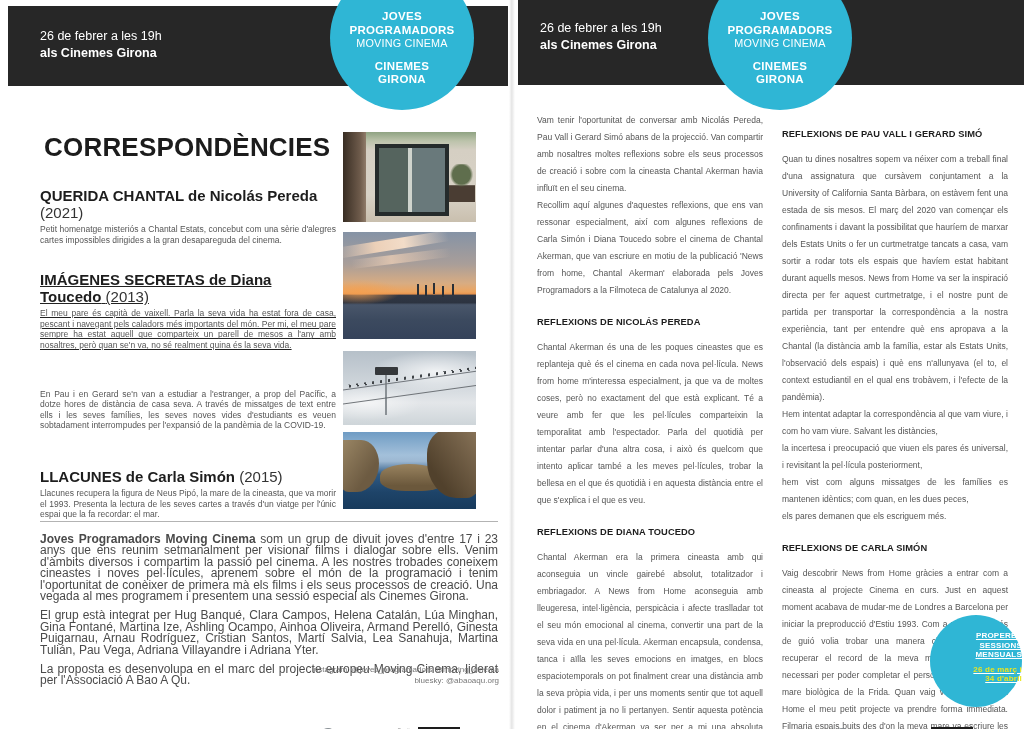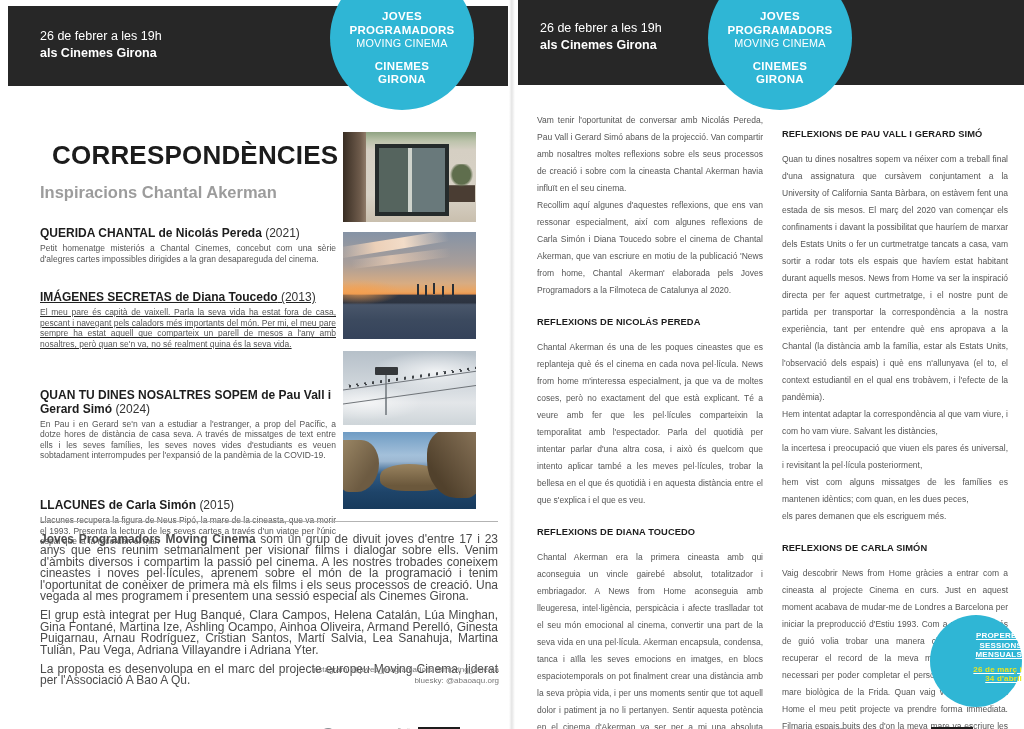--- a/index.html
+++ b/index.html
@@ -25,27 +25,27 @@
          top:-34px;text-align:center;color:#fff;}
   .page-left .badge{left:322px;}
   .page-right .badge{left:190px;}
   .badge-inner{padding-top:44px;font-weight:bold;font-size:11.5px;line-height:13.5px;letter-spacing:.3px;}
   .badge .bold-lines{white-space:pre-line;}
   .badge .regular{font-weight:normal;font-size:10.8px;letter-spacing:.2px;}
   .badge .cinemes{margin-top:9px;white-space:pre-line;}
 
   
   .text-col{position:absolute;left:32px;top:128px;width:296px;}
-  h1{font-size:26px;margin:12px;color:#1c1c1c;letter-spacing:.2px;font-weight:bold;}
+  h1{font-size:26px;margin:4px;color:#1c1c1c;letter-spacing:.2px;font-weight:bold;}
   h2{font-size:16.5px;margin:7px 0 0;color:#9c9c9c;font-weight:bold;}
   .films{margin-top:24px;}
   .film{margin-bottom:26px;}
   .film.g2{margin-bottom:38px;text-decoration:underline;}
   .film.g3{margin-bottom:37px;}
-  .film h3{font-size:12px;margin:0 0 3px;color:#1d1d1d;}
+  .film h3{font-size:15px;margin:0 0 3px;color:#1d1d1d;}
   .film .fy{font-weight:normal;color:#333;}
   .film p{margin:0;font-size:8.5px;line-height:10.6px;color:#555;text-align:justify;}
 
   
   .img-col{position:absolute;left:335px;top:132px;width:133px;}
   .still{position:relative;width:133px;overflow:hidden;margin-bottom:10px;}
   .still,.still *{box-sizing:border-box;}
   .s1{height:90px;background:linear-gradient(180deg,#8fa382 0%,#bcc3ab 10%,#d5cfc3 20%,#d8d2c6 70%,#c9bfae 100%);}
   .s1::before{content:"";position:absolute;left:0;top:0;width:17%;height:100%;
       background:linear-gradient(90deg,#382d23,#6f5c4c 75%,#907c6a);}
@@ -155,36 +155,33 @@
         <div class="bold-lines">JOVES
 PROGRAMADORS</div>
         <div class="regular">MOVING CINEMA</div>
         <div class="cinemes">CINEMES
 GIRONA</div>
       </div>
     </div>
 
     <div class="text-col">
       <h1>CORRESPONDÈNCIES</h1>
-      <h2>Inspiracions Chantal Akerman</h2>
 
       <div class="films">
         <article class="film">
           <h3><span>QUERIDA CHANTAL de Nicolás Pereda</span>
               <span class="fy">(2021)</span></h3>
-          <p>Petit homenatge misteriós a Chantal Cinemes, concebut com una sèrie d'alegres cartes impossibles dirigides a la gran desapareguda del cinema.</p>
+          <p>Petit homenatge misteriós a Chantal Estats, concebut com una sèrie d'alegres cartes impossibles dirigides a la gran desapareguda del cinema.</p>
         </article>
         <article class="film g2">
           <h3><span>IMÁGENES SECRETAS de Diana Toucedo</span>
               <span class="fy">(2013)</span></h3>
           <p>El meu pare és capità de vaixell. Parla la seva vida ha estat fora de casa, pescant i navegant pels caladors més importants del món. Per mi, el meu pare sempre ha estat aquell que comparteix un parell de mesos a l'any amb nosaltres, però quan se'n va, no sé realment quina és la seva vida.</p>
         </article>
         <article class="film g3">
-          <h3><span>QUAN TU DINES NOSALTRES SOPEM de Pau Vall i Gerard Simó</span>
-              <span class="fy">(2024)</span></h3>
           <p>En Pau i en Gerard se'n van a estudiar a l'estranger, a prop del Pacífic, a dotze hores de distància de casa seva. A través de missatges de text entre ells i les seves famílies, les seves noves vides d'estudiants es veuen sobtadament interrompudes per l'expansió de la pandèmia de la COVID-19.</p>
         </article>
         <article class="film">
           <h3><span>LLACUNES de Carla Simón</span>
               <span class="fy">(2015)</span></h3>
           <p>Llacunes recupera la figura de Neus Pipó, la mare de la cineasta, que va morir el 1993. Presenta la lectura de les seves cartes a través d'un viatge per l'únic espai que la fa recordar: el mar.</p>
         </article>
       </div>
     </div>
 

